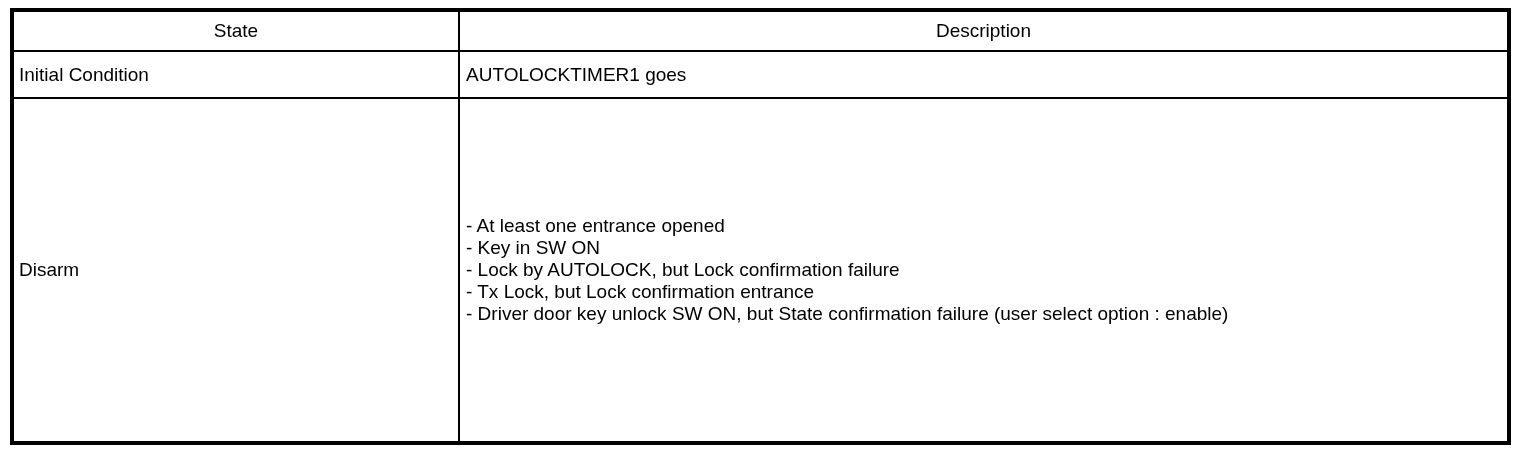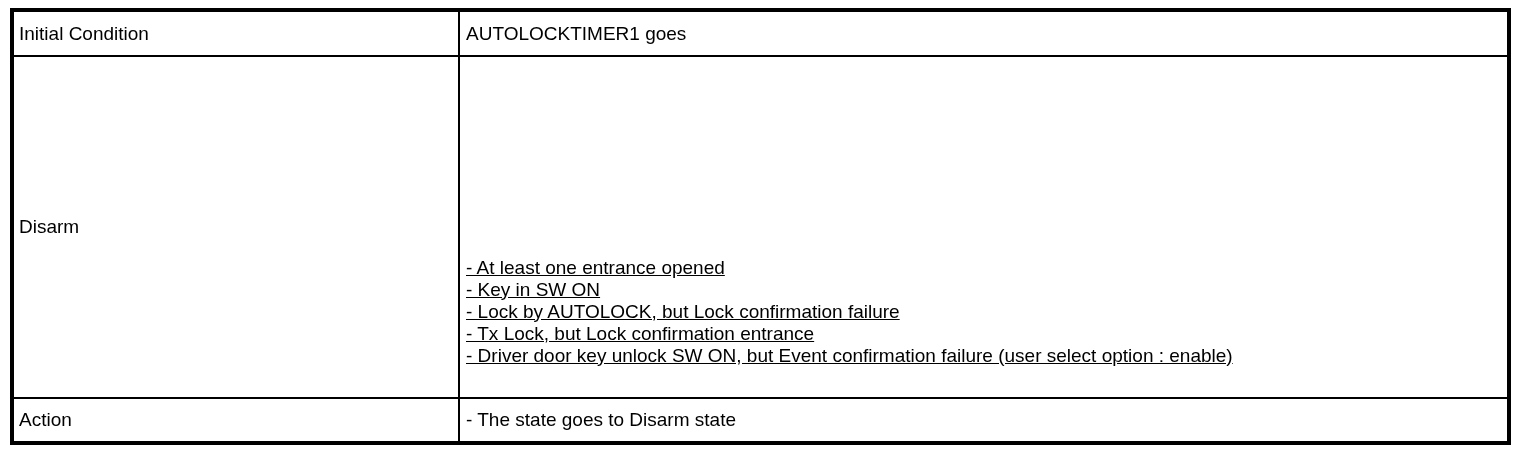--- a/index.html
+++ b/index.html
@@ -56,55 +56,54 @@
     text-align: left;
     padding-left: 5px;
   }
   .desc-cell {
     text-align: left;
     padding-left: 6px;
   }
   .event-lines {
     display: flex;
     flex-direction: column;
-    justify-content: flex-end;
+    justify-content: center;
     height: 287px;
-    padding: 14px 0 22px 0;
+    padding: 14px 0 14px 0;
     box-sizing: content-box;
-    text-decoration: underline;
   }
   .event-line {
     white-space: nowrap;
   }
 </style>
 </head>
 <body>
 
 <div class="page">
   <table class="spec-table">
     <colgroup>
       <col class="c1">
       <col class="c2">
     </colgroup>
     <tbody>
+      <tr class="header-row">
+        <th>State</th>
+        <th>Description</th>
+      </tr>
       <tr class="row-initial">
         <td class="state-cell">Initial Condition</td>
         <td class="desc-cell">AUTOLOCKTIMER1 goes</td>
       </tr>
       <tr class="row-event">
         <td class="state-cell">Disarm</td>
         <td class="desc-cell">
           <div class="event-lines">
             <div class="event-line">- At least one entrance opened</div>
             <div class="event-line">- Key in SW ON</div>
             <div class="event-line">- Lock by AUTOLOCK, but Lock confirmation failure</div>
             <div class="event-line">- Tx Lock, but Lock confirmation entrance</div>
-            <div class="event-line">- Driver door key unlock SW ON, but Event confirmation failure (user select option : enable)</div>
+            <div class="event-line">- Driver door key unlock SW ON, but State confirmation failure (user select option : enable)</div>
           </div>
         </td>
-      </tr>
-      <tr class="row-action">
-        <td class="state-cell">Action</td>
-        <td class="desc-cell">- The state goes to Disarm state</td>
       </tr>
     </tbody>
   </table>
 </div>
 
 </body></html>

